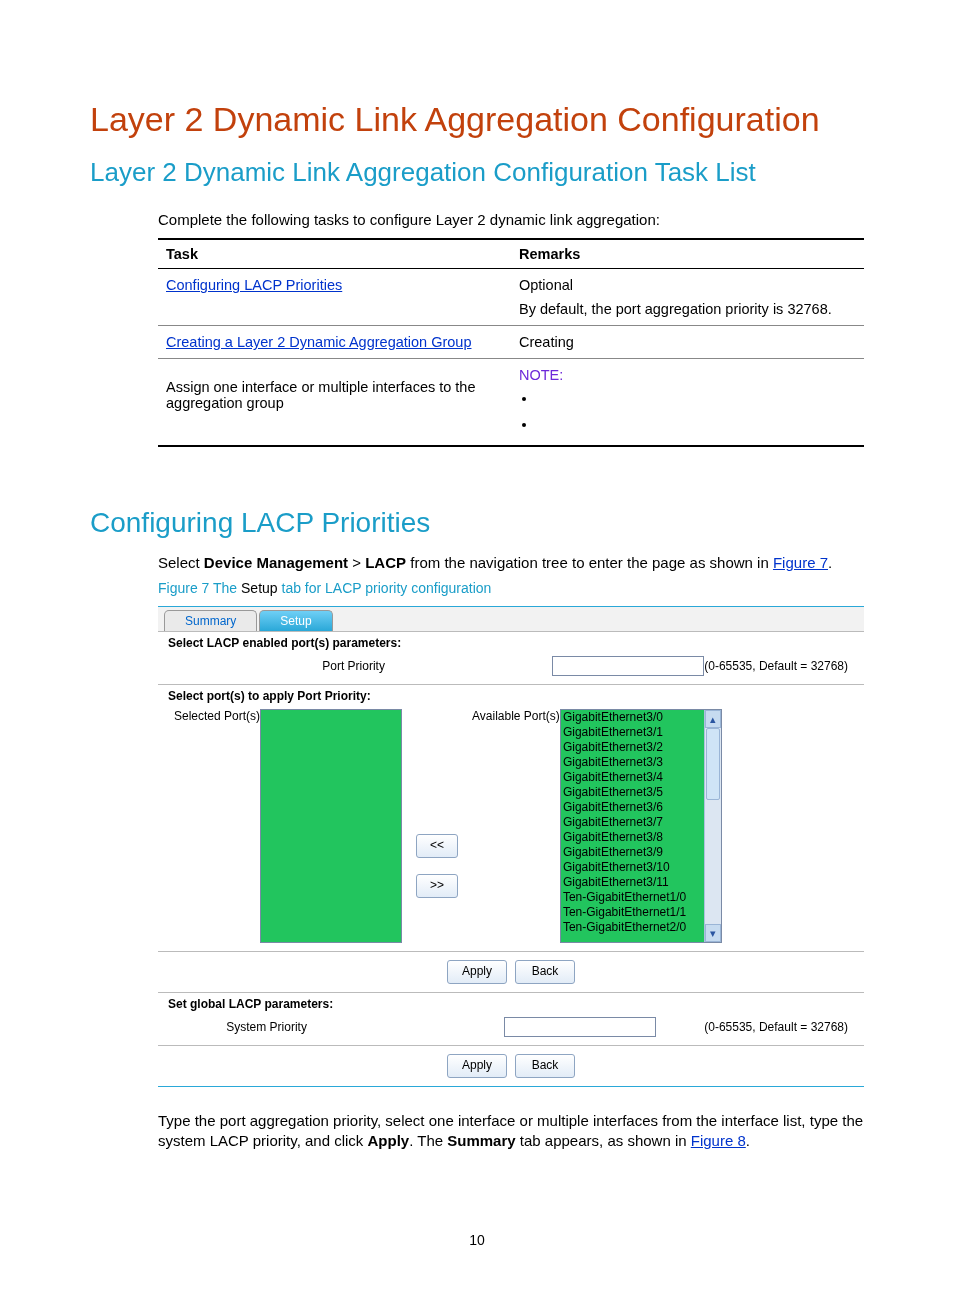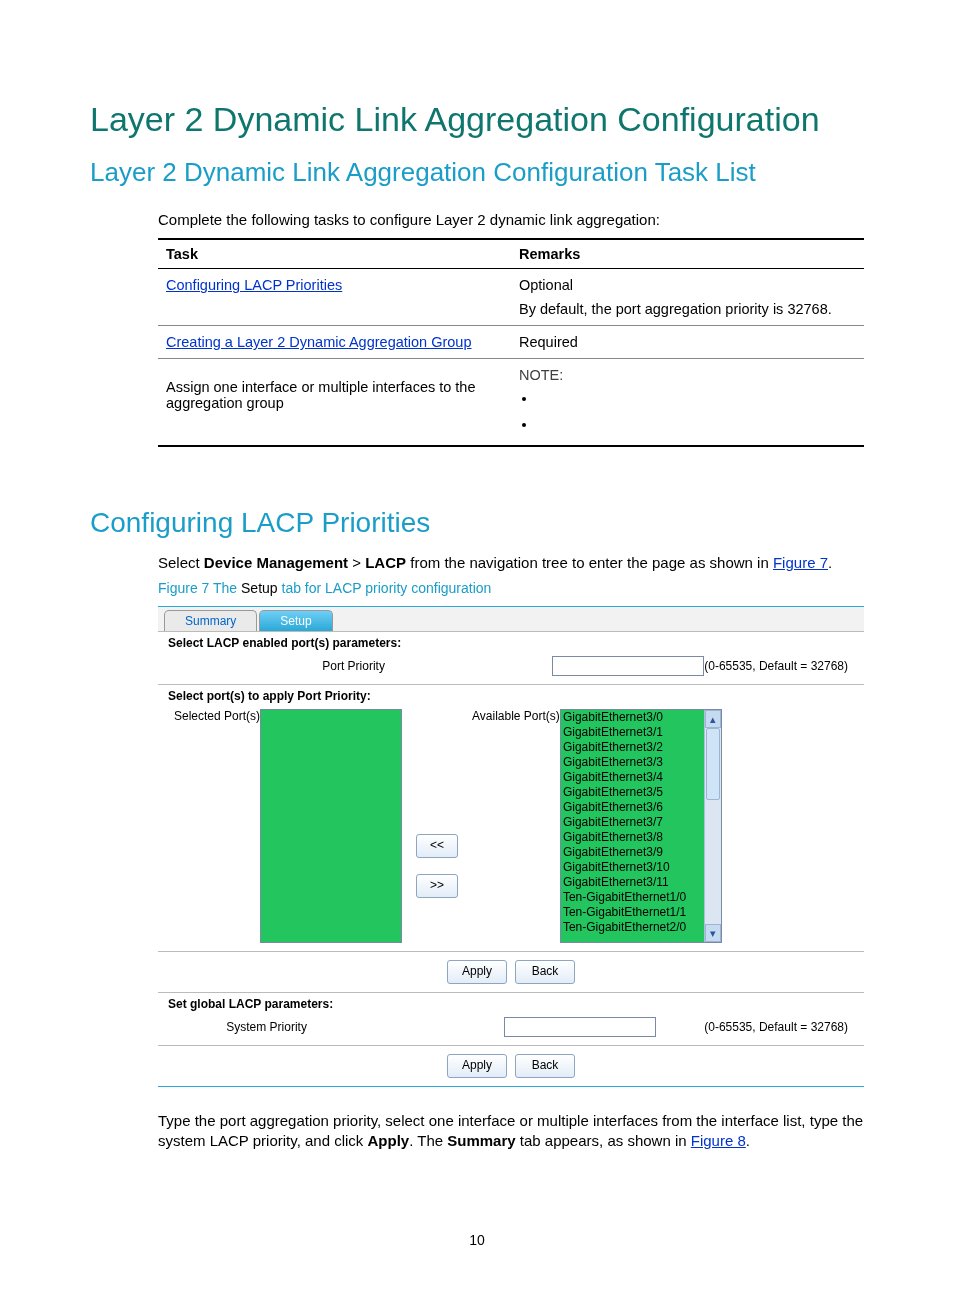--- a/index.html
+++ b/index.html
@@ -14,21 +14,21 @@
     width: 954px;
     min-height: 1294px;
     box-sizing: border-box;
     padding: 100px 90px 40px 90px;
     position: relative;
   }
   h1.title {
     font-family: "Futura", "Century Gothic", Arial, sans-serif;
     font-weight: 300;
     font-size: 34px;
-    color: #0f766e;
+    color: #c2410c;
     margin: 0 0 18px 0;
   }
   h2.subtitle {
     font-family: "Futura", "Century Gothic", Arial, sans-serif;
     font-weight: 300;
     font-size: 26px;
     color: #1a9dc8;
     margin: 0 0 22px 0;
   }
   h2.section {
@@ -59,21 +59,21 @@
     border-top: 2px solid #000;
     border-bottom: 1.5px solid #000;
     font-weight: bold;
   }
   table.tasks td {
     padding: 8px 8px;
     border-bottom: 0.8px solid #888;
     vertical-align: top;
   }
   table.tasks tr.last td { border-bottom: 2px solid #000; }
-  .note-label { color: #404040; }
+  .note-label { color: #6d28d9; }
 
   .figure-caption {
     font-family: Arial, sans-serif;
     font-size: 14px;
     font-weight: normal;
     color: #1a9dc8;
     margin: 6px 0 10px 0;
   }
   .figure-caption .black { color: #000; }
 
@@ -233,21 +233,21 @@
         </td>
         <td>
           <div>Optional</div>
           <div style="margin-top:8px">By default, the port aggregation priority is 32768.</div>
         </td>
       </tr>
       <tr>
         <td>
           <a class="link">Creating a Layer 2 Dynamic Aggregation Group</a>
         </td>
-        <td>Required</td>
+        <td>Creating</td>
       </tr>
       <tr class="last">
         <td style="padding-top:20px; padding-bottom:20px">
           <span>Assign one interface or multiple interfaces to the aggregation group</span>
         </td>
         <td>
           <div class="note-label">NOTE:</div>
           <ul style="margin:2px 0 0 0; padding-left:18px; line-height:1.8">
             <li></li>
             <li></li>

